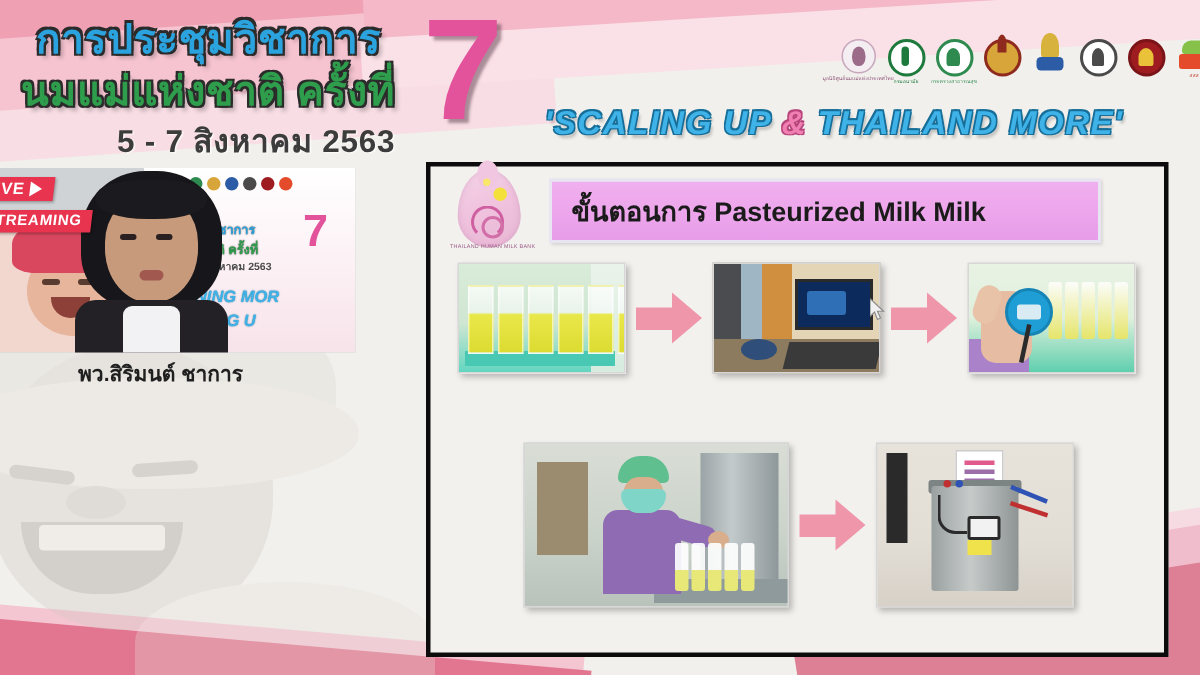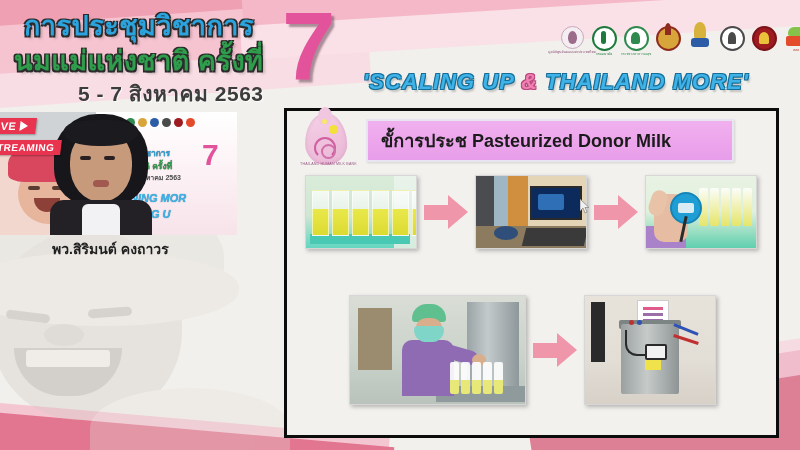--- a/index.html
+++ b/index.html
@@ -307,35 +307,35 @@
       <div class="pip-shirt"></div>
     </div>
   </div>
 
   <div class="live-badge">
     <span>LIVE</span>
     <span class="live-play"></span>
   </div>
   <div class="stream-badge">STREAMING</div>
 
-  <div class="speaker-name">พว.สิริมนต์  คงถาวร</div>
+  <div class="speaker-name">พว.สิริมนต์  ชาการ</div>
 
   <div class="slide">
     <div class="slide-head">
       <div class="drop-logo">
         <div class="drop-shape"></div>
         <div class="drop-dot"></div>
         <div class="drop-dot2"></div>
         <div class="drop-mom"></div>
         <div class="drop-arc">
             <span>THAILAND HUMAN MILK BANK</span>
           </div>
       </div>
       <div class="slide-title">
-        <span>ขั้การประช Pasteurized Donor Milk</span>
+        <span>ขั้นตอนการ Pasteurized Milk Milk</span>
       </div>
     </div>
 
     <div class="photo-row row1">
       <div class="photo p1">
         <div class="wallr"></div>
         <div class="base"></div>
         <div class="rack">
           <div class="col"></div>
             <div class="col"></div>

